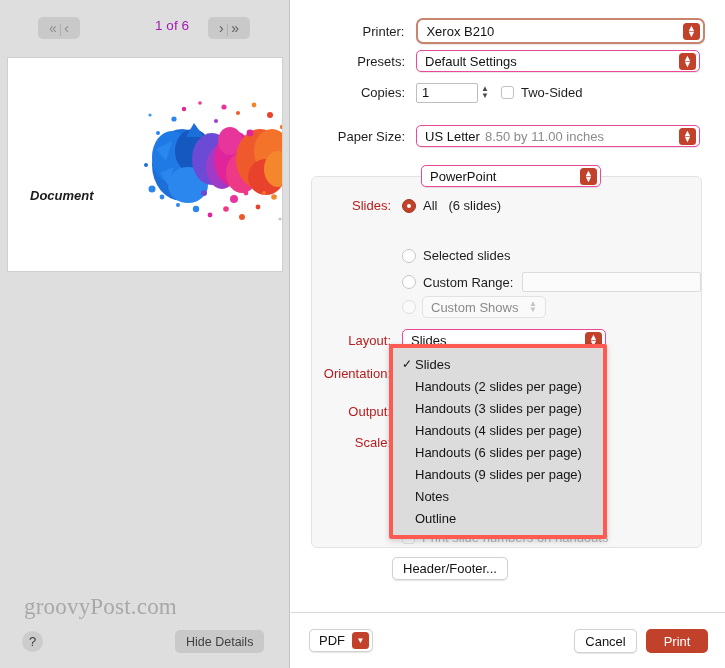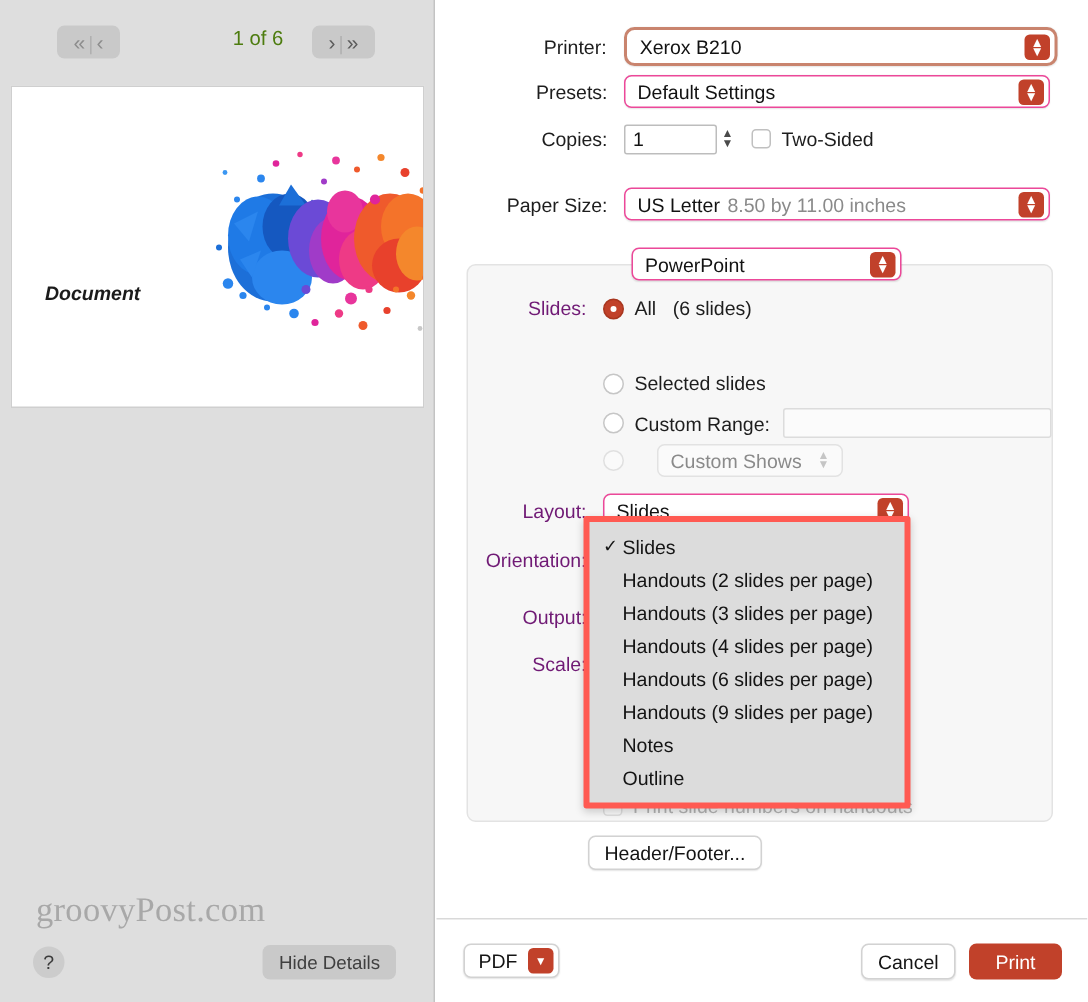--- a/index.html
+++ b/index.html
@@ -51,21 +51,21 @@
     cursor: default;
   }
   .nav-sep { color: #b0b0b0; font-size: 13px; padding: 0 1px; }
   #nav-next-group .nav-chunk { color: #5c5c5c; }
   #page-counter {
     position: absolute;
     left: 0; top: 18px;
     width: 344px;
     text-align: center;
     font-size: 13.5px;
-    color: #4d7c0f;
+    color: #a21caf;
   }
 
   #preview-page {
     position: absolute;
     left: 7px; top: 57px;
     width: 276px; height: 215px;
     background: #ffffff;
     border: 1px solid #cfcfcf;
     overflow: hidden;
   }
@@ -230,21 +230,21 @@
   }
   #app-popup-wrap {
     position: absolute;
     left: 130px; top: 165px;
     width: 208px;
     z-index: 4;
   }
 
   .subrow { position: absolute; display: flex; align-items: center; }
   .sublabel {
-    font-size: 13px; color: #701a75;
+    font-size: 13px; color: #b91c1c;
     text-align: right; white-space: nowrap;
   }
   .opt-text { font-size: 13px; color: #1d1d1d; margin-left: 7px; white-space: nowrap; }
   .opt-text.dim { color: #b3b3b3; }
 
   
   #layout-menu {
     position: absolute;
     left: 98px; top: 344px;
     width: 218px;
@@ -503,21 +503,21 @@
     </div>
 
     <div class="subrow" style="left:111px; top:272px;">
       <div class="radio"></div>
       <div class="opt-text">Custom Range:</div>
       <div class="textfield disabled" style="margin-left:9px; width:179px;"></div>
     </div>
 
     <div class="subrow" style="left:111px; top:296px;">
       <div class="radio disabled"></div>
-      <div class="popup" style="margin-left:22px; width:124px; border-color:#e2e2e2; box-shadow:none; background:#fafafa;">
+      <div class="popup" style="margin-left:6px; width:124px; border-color:#e2e2e2; box-shadow:none; background:#fafafa;">
         <span class="dim">Custom Shows</span>
         <span style="position:absolute; right:8px; color:#c5c5c5; font-size:8px; line-height:0.8; display:flex; flex-direction:column;">
             <span>▲</span>
             <span>▼</span>
           </span>
       </div>
     </div>
 
     <div class="subrow" style="left:0; top:329px;">
       <div class="sublabel" style="width:100px;">Layout:</div>

